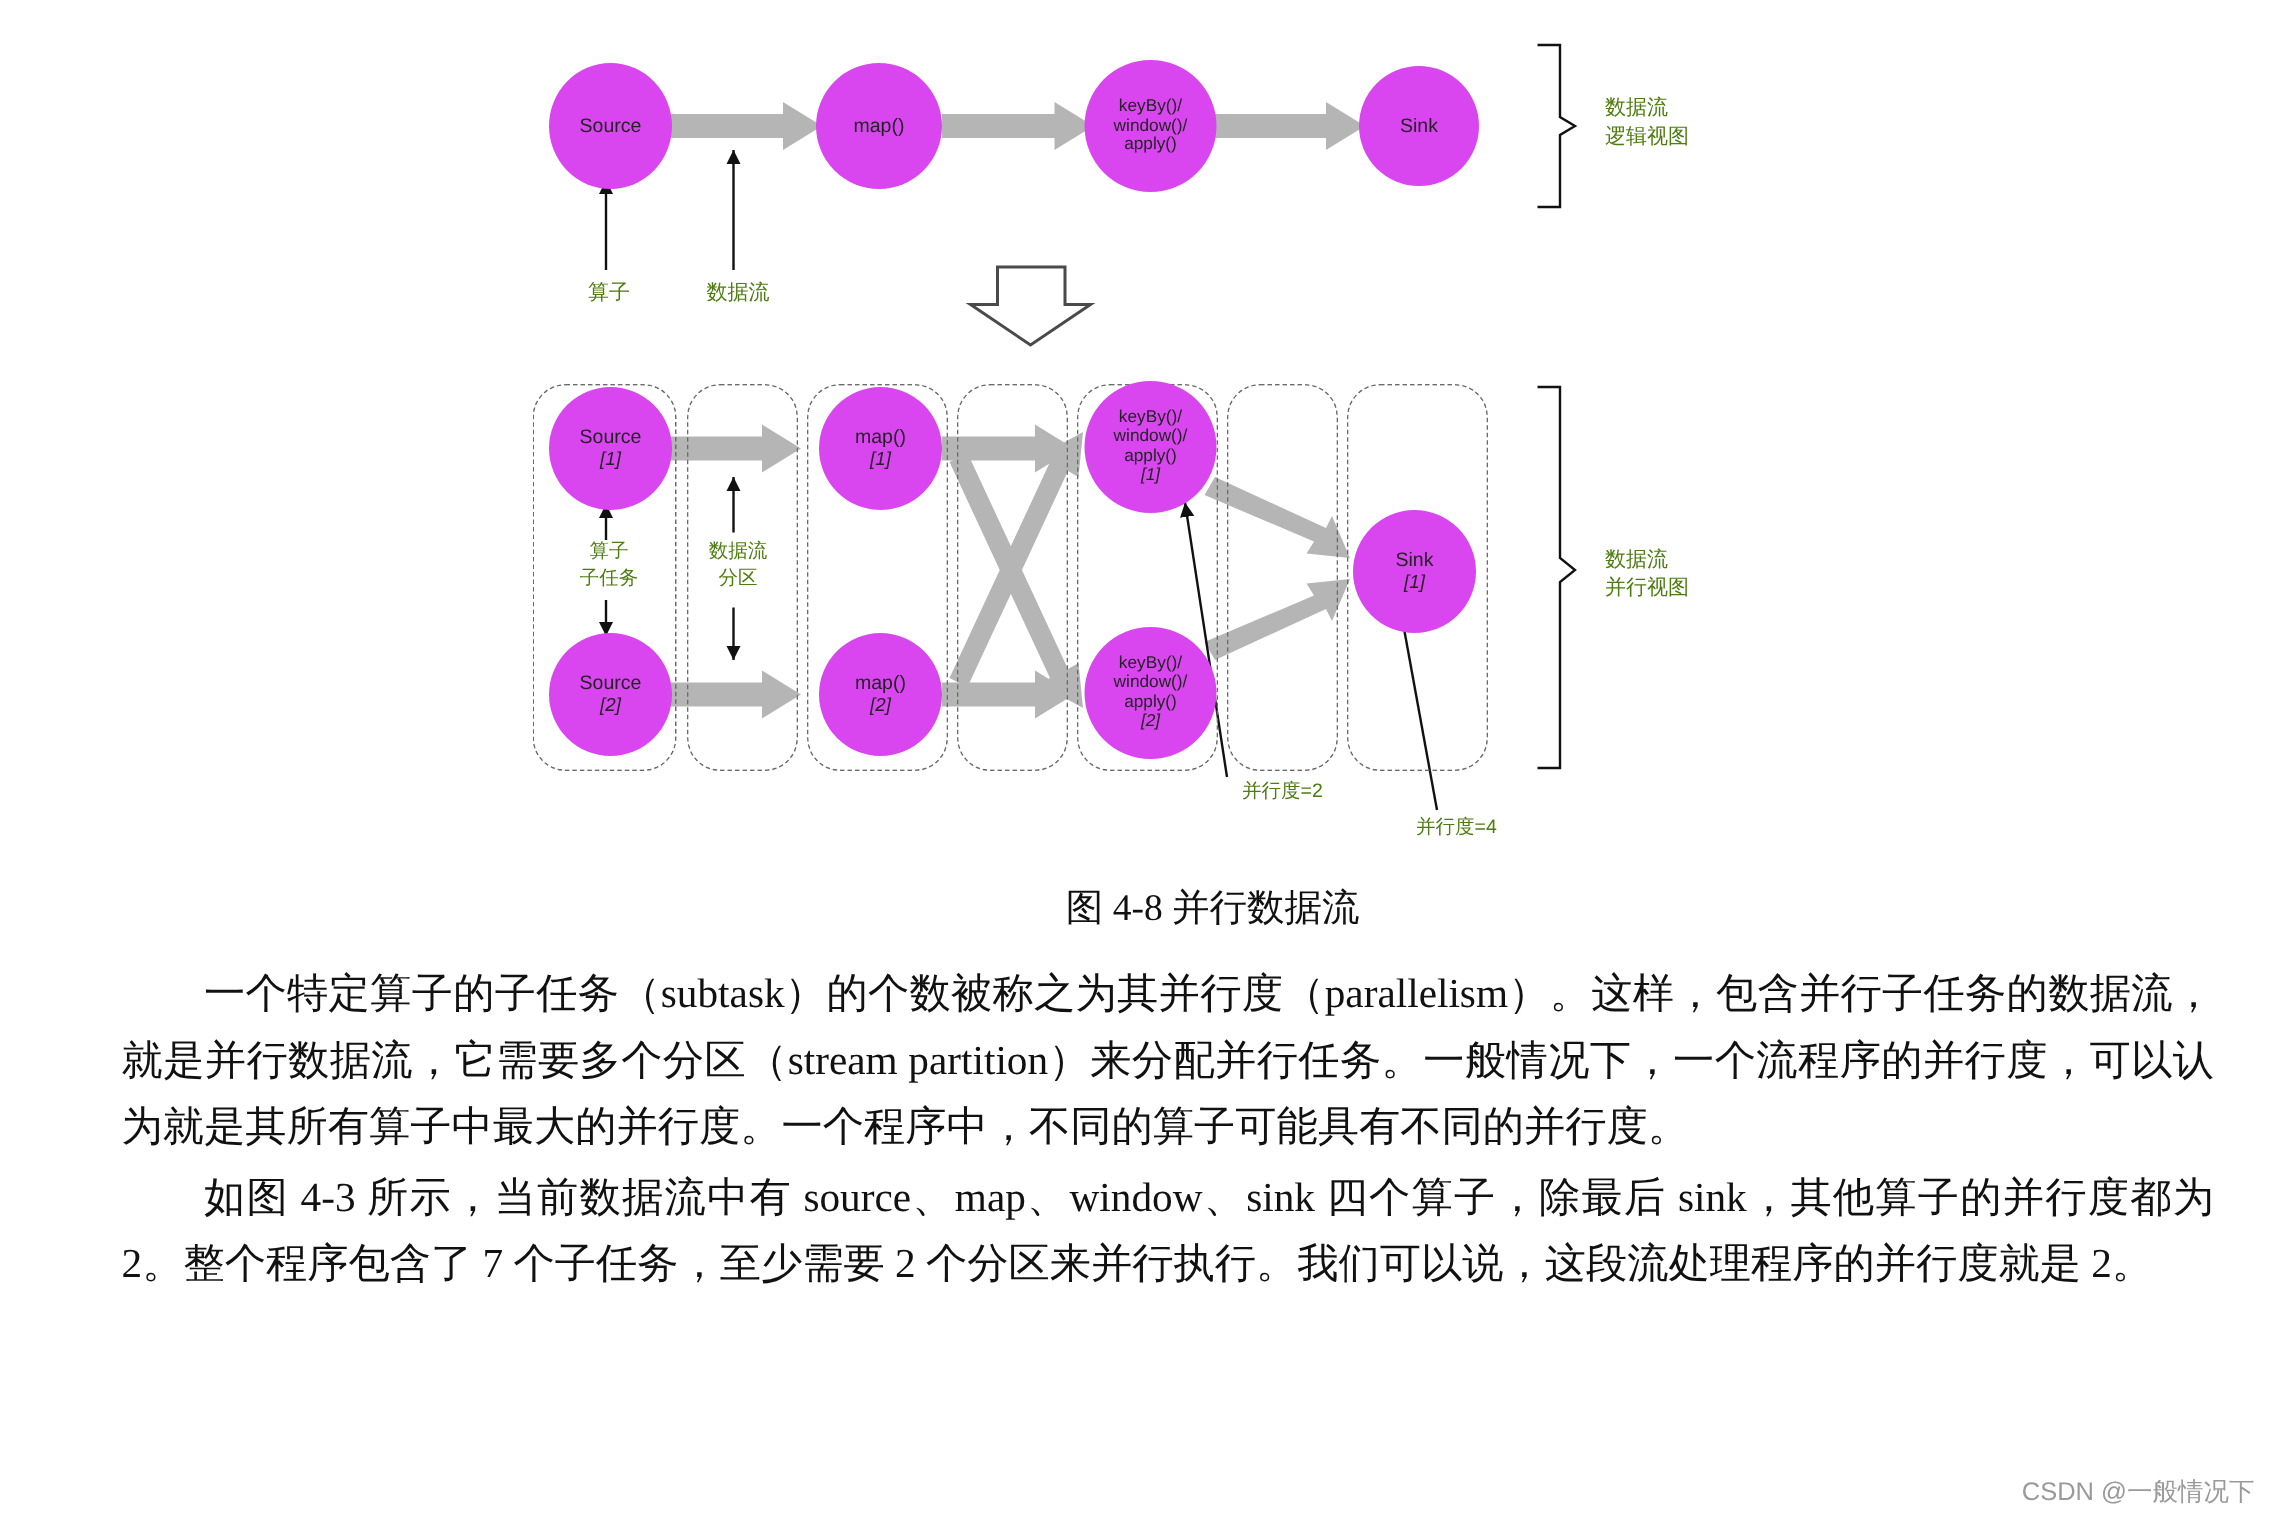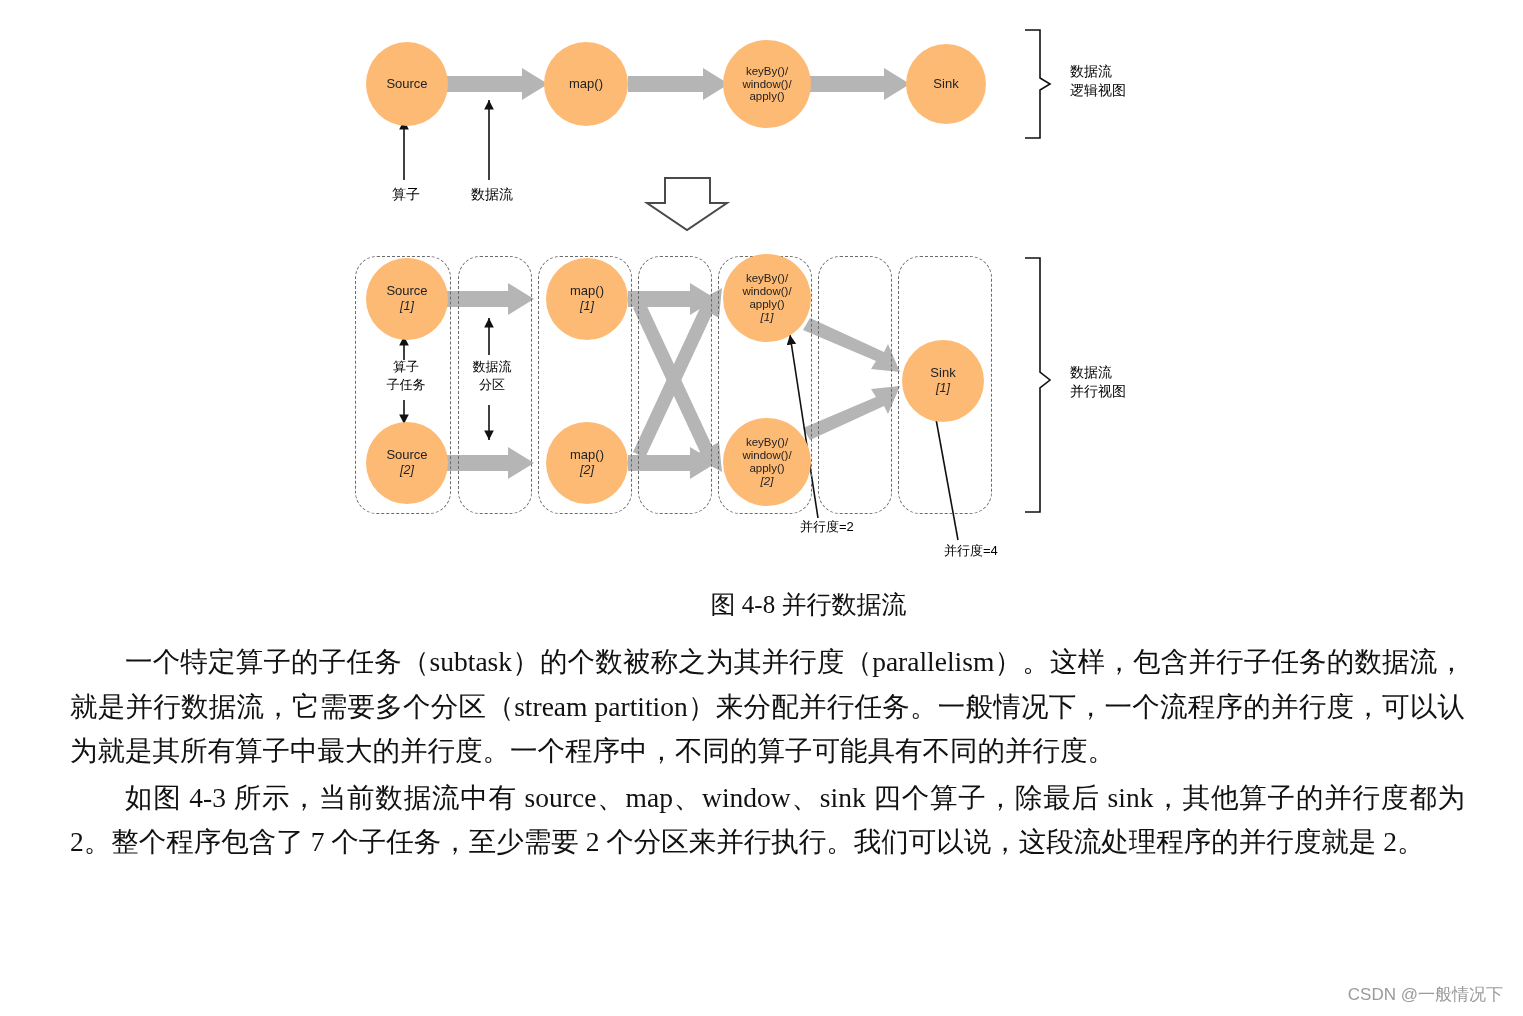--- a/index.html
+++ b/index.html
@@ -29,21 +29,21 @@
     height: 590px;
   }
   .figure svg {
     position: absolute;
     left: 0;
     top: 0;
   }
   .node {
     position: absolute;
     border-radius: 50%;
-    background: #fdba74;
+    background: #d946ef;
     display: flex;
     align-items: center;
     justify-content: center;
     text-align: center;
     font-size: 13px;
     line-height: 1.15;
     color: #222;
     box-sizing: border-box;
   }
   .node .lbl {
@@ -62,41 +62,41 @@
   .dashbox {
     position: absolute;
     border: 1.6px dashed #6b6b6b;
     border-radius: 22px;
     box-sizing: border-box;
   }
   .anno {
     position: absolute;
     font-size: 14px;
     line-height: 1.35;
-    color: #000000;
+    color: #4d7c0f;
     text-align: center;
     white-space: pre-line;
   }
   .anno.small { font-size: 13px; }
 
   
   .caption {
     position: absolute;
     left: 0;
     top: 588px;
     width: 1523px;
     text-align: center;
     font-family: "Liberation Serif", serif;
     font-size: 25px;
     color: #111;
     margin-left: 47px;
   }
   .body {
     position: absolute;
-    left: 70px;
+    left: 81px;
     top: 640px;
     width: 1395px;
     font-family: "Liberation Serif", serif;
     font-size: 27.5px;
     line-height: 1.62;
     color: #111;
     text-align: justify;
   }
   .body p {
     margin: 0 0 2px 0;
@@ -238,21 +238,21 @@
       </div>
     </div>
 
     <div class="anno" style="left:364px; top:185px; width:84px;">算子</div>
     <div class="anno" style="left:450px; top:185px; width:84px;">数据流</div>
 
     <div class="anno small" style="left:362px; top:358px; width:88px;">算子
 子任务</div>
     <div class="anno small" style="left:450px; top:358px; width:84px;">数据流
 分区</div>
-    <div class="anno small" style="left:800px; top:518px; width:110px; text-align:left;">并行度=2</div>
+    <div class="anno small" style="left:800px; top:518px; width:110px; text-align:center;">并行度=2</div>
     <div class="anno small" style="left:944px; top:542px; width:110px; text-align:left;">并行度=4</div>
 
     <div class="anno" style="left:1070px; top:62px; width:150px; text-align:left;">数据流
 逻辑视图</div>
     <div class="anno" style="left:1070px; top:363px; width:150px; text-align:left;">数据流
 并行视图</div>
   </div>
 
   <div class="caption">图 4-8  并行数据流</div>
 

